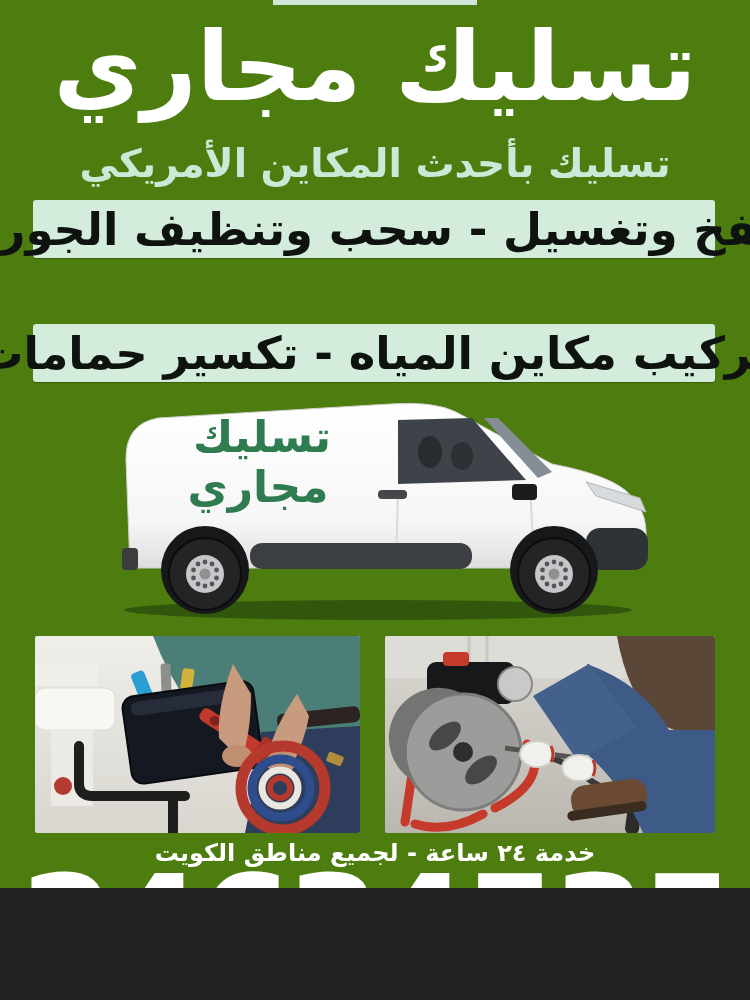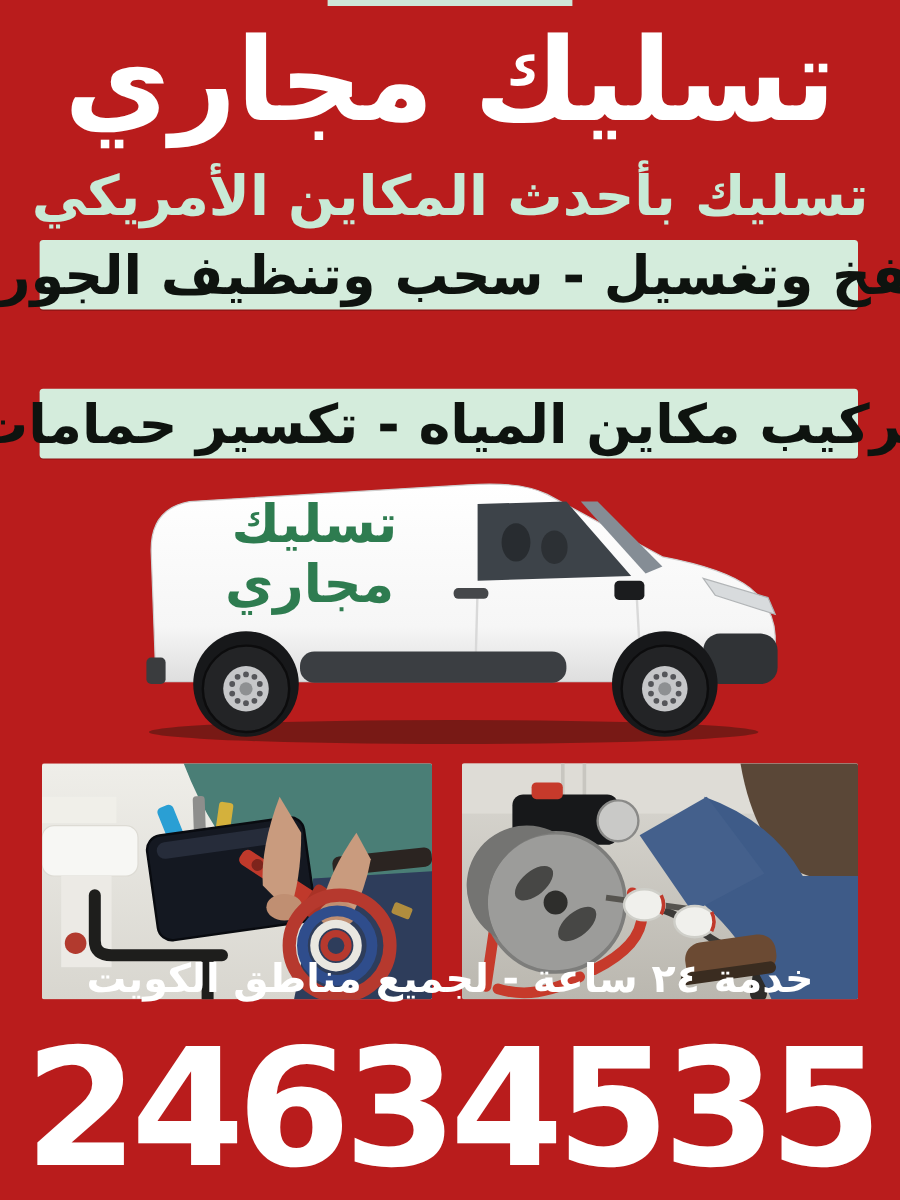--- a/index.html
+++ b/index.html
@@ -1,33 +1,33 @@
 <!DOCTYPE html>
 <html lang="ar"><head>
 <meta charset="utf-8">
 <style>
   html,body{margin:0;padding:0;background:#222;}
   .poster{
-    position:relative;width:750px;height:1000px;overflow:hidden;
-    background:#b91c1c;
+    position:relative;width:750px;height:888px;overflow:hidden;
+    background:#4d7c0f;
     font-family:"DejaVu Sans",sans-serif;
     -webkit-font-smoothing:antialiased;
   }
   .top-strip{position:absolute;left:273px;top:0;width:204px;height:5px;background:#cfe6d8;}
 
   .title{
     position:absolute;top:-8px;left:0;right:0;height:150px;
     display:flex;align-items:center;justify-content:center;
     color:#ffffff;font-size:96px;font-weight:800;direction:rtl;white-space:nowrap;
     letter-spacing:-2px;
   }
   .subtitle{
     position:absolute;top:130px;left:0;right:0;height:66px;
     display:flex;align-items:center;justify-content:center;
-    color:#c8ead6;font-size:46px;font-weight:bold;direction:rtl;white-space:nowrap;
+    color:#c8ead6;font-size:39px;font-weight:bold;direction:rtl;white-space:nowrap;
   }
 
   .banner{
     position:absolute;left:33px;width:682px;height:58px;
     background:#d4ecdc;border-radius:3px;
     display:flex;align-items:center;justify-content:center;
     color:#0e130f;font-size:45px;font-weight:bold;direction:rtl;white-space:nowrap;
     box-shadow:0 1px 0 rgba(0,0,0,0.25);
   }
   .banner.b1{top:200px;}
@@ -36,23 +36,23 @@
 
   .van-wrap{position:absolute;left:100px;top:390px;width:556px;height:232px;}
   .van-wrap svg{display:block;width:100%;height:100%;}
 
   .photo{position:absolute;top:636px;height:197px;overflow:hidden;border-radius:2px;}
   .photo svg{display:block;width:100%;height:100%;}
   .photo.left{left:35px;width:325px;}
   .photo.right{left:385px;width:330px;}
 
   .footer-note{
-    position:absolute;top:792px;left:0;right:0;height:46px;
-    display:flex;align-items:center;justify-content:center;
-    color:#ffffff;font-size:33px;font-weight:bold;direction:rtl;white-space:nowrap;
+    position:absolute;top:830px;left:0;right:0;height:46px;
+    display:flex;align-items:center;justify-content:center;
+    color:#ffffff;font-size:24px;font-weight:bold;direction:rtl;white-space:nowrap;
   }
   .phone{
     position:absolute;top:856px;left:0;right:0;height:138px;
     display:flex;align-items:center;justify-content:center;
     color:#ffffff;font-size:136px;font-weight:bold;letter-spacing:-6px;
     line-height:1;white-space:nowrap;
   }
 </style>
 </head>
 <body>

